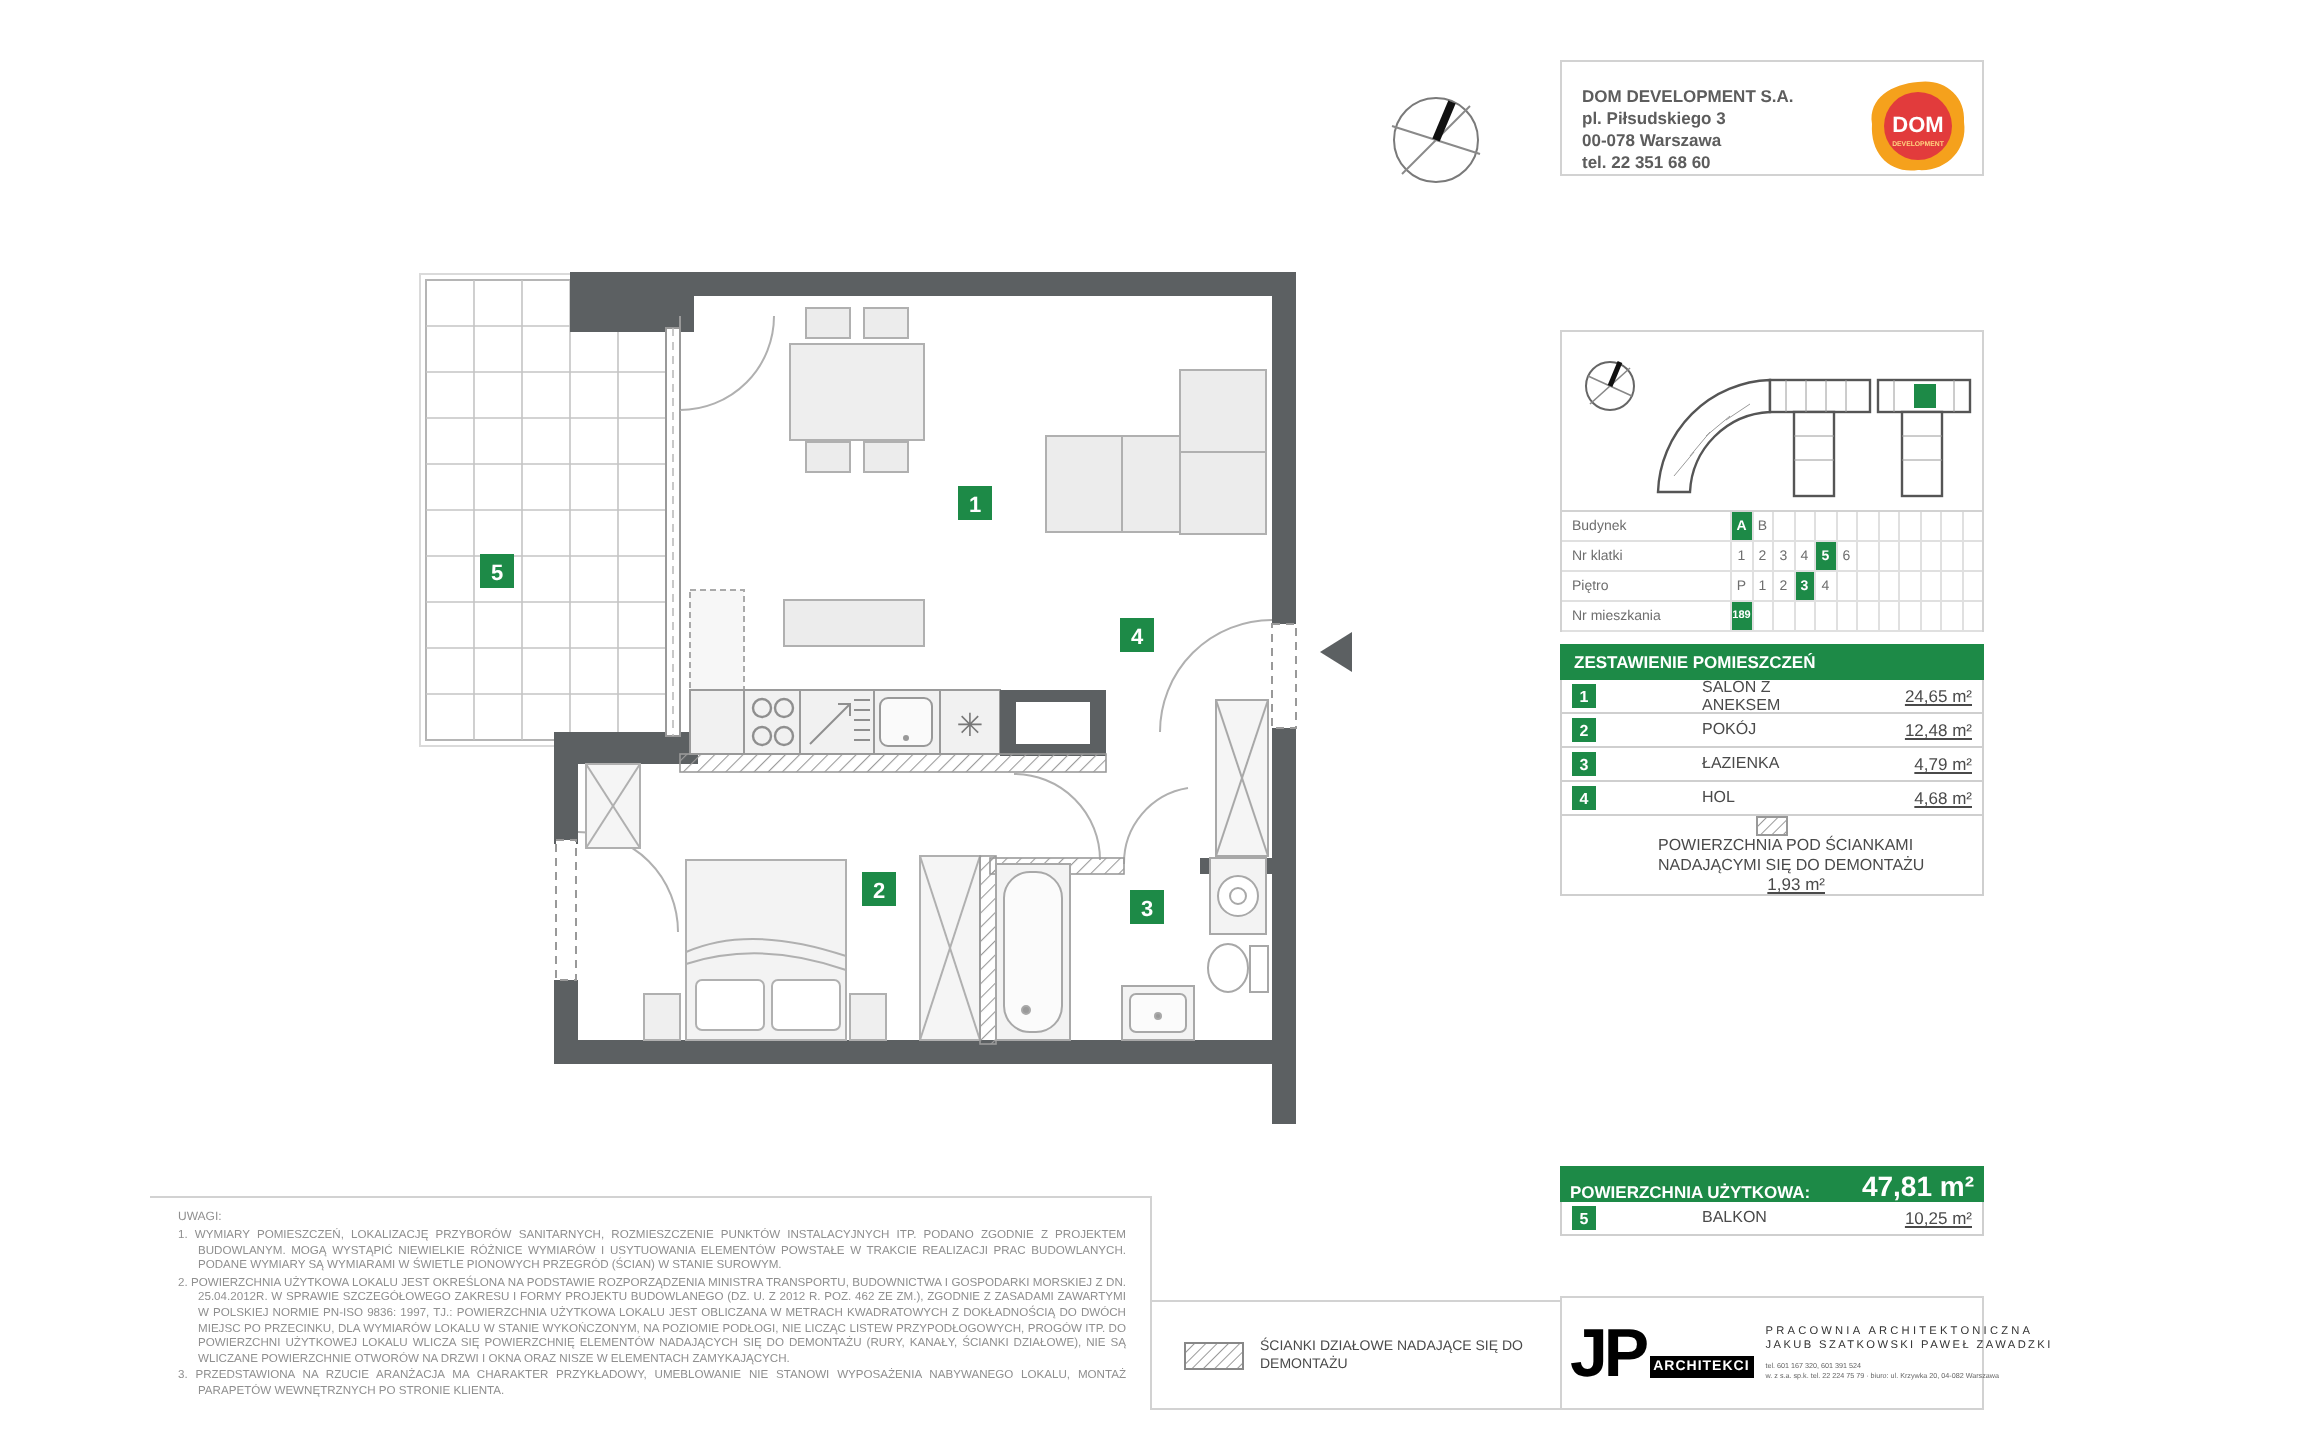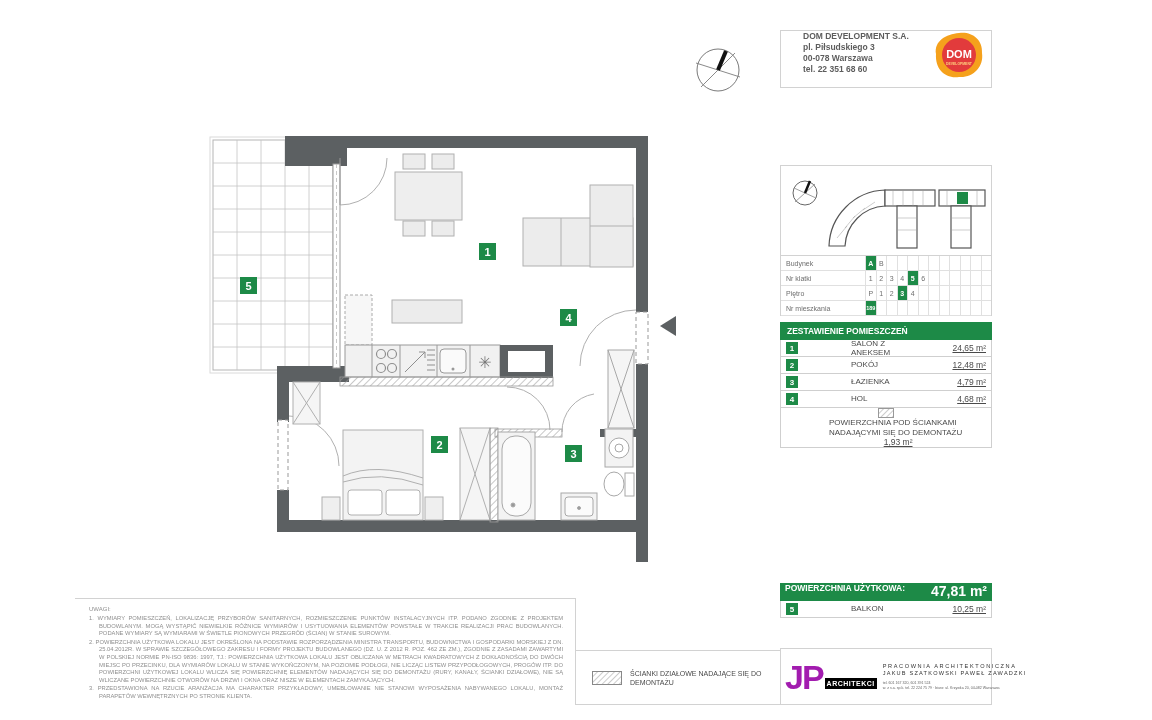--- a/index.html
+++ b/index.html
@@ -1,21 +1,21 @@
 <!DOCTYPE html>
 <html><head>
 <meta charset="utf-8">
 <style>
   html,body{margin:0;padding:0;background:#fff;}
   body{width:1152px;height:720px;position:relative;font-family:"Liberation Sans",sans-serif;overflow:hidden;}
   .sheet{position:absolute;left:75px;top:30px;width:917px;height:675px;background:#fff;}
   .box{position:absolute;border:1px solid #d2d2d2;background:#fff;box-sizing:border-box;}
 
   
-  .company-box{left:705px;top:0;width:212px;height:58px;display:flex;align-items:flex-start;padding-left:12px;}
+  .company-box{left:705px;top:0;width:212px;height:58px;display:flex;align-items:flex-end;}
   .company-text{padding-left:10px;flex:1;}
   .company-text div{font-size:8.5px;font-weight:bold;color:#5d5d5d;line-height:11px;}
   .dom-logo{width:52px;height:48px;margin-right:6px;flex:0 0 auto;}
 
   .logo-box{left:705px;top:57px;width:212px;height:79px;}
   .project-logo{position:absolute;left:30px;top:14px;}
   .project-line1{font-size:9px;letter-spacing:5px;color:#4f4f4f;font-weight:bold;margin-left:3px;}
   .project-line2{font-size:24px;font-weight:bold;color:#1f9140;letter-spacing:1px;line-height:26px;}
   .leaves{position:absolute;left:122px;top:-12px;}
 
@@ -29,28 +29,28 @@
 
   .roomtable{position:absolute;left:705px;top:292px;width:212px;}
   .rt-header{background:#1d8a47;color:#fff;font-size:8.5px;font-weight:bold;height:18px;display:flex;align-items:center;padding-left:6px;box-sizing:border-box;border:1px solid #1d8a47;}
   .rt-row{display:flex;align-items:center;height:17px;border:1px solid #cfcfcf;border-top:none;background:#fff;box-sizing:border-box;}
   .rt-row.tall{height:40px;flex-direction:column;}
   .rt-badge-cell{width:22px;display:flex;justify-content:center;flex:0 0 auto;}
   .badge{background:#1d8a47;color:#fff;font-size:8px;font-weight:bold;width:12px;height:12px;display:flex;align-items:center;justify-content:center;}
   .rt-name{flex:1;font-size:8px;color:#4a4a4a;line-height:9.5px;padding-right:2px;margin-left:48px;}
   .rt-area{width:58px;text-align:right;font-size:8.5px;color:#4a4a4a;padding-right:5px;flex:0 0 auto;text-decoration:underline;}
 
-  .totals-bar{position:absolute;left:705px;top:553px;width:212px;height:18px;background:#1d8a47;color:#fff;display:flex;align-items:flex-start;justify-content:space-between;box-sizing:border-box;padding:0 5px;}
+  .totals-bar{position:absolute;left:705px;top:553px;width:212px;height:18px;background:#1d8a47;color:#fff;display:flex;align-items:flex-end;justify-content:space-between;box-sizing:border-box;padding:0 5px;}
   .totals-bar .t-label{font-size:8.5px;font-weight:bold;}
   .totals-bar .t-value{font-size:14px;font-weight:bold;}
   .balkon-row{position:absolute;left:705px;top:571px;width:212px;height:17px;border:1px solid #cfcfcf;border-top:none;display:flex;align-items:center;box-sizing:border-box;}
 
   .arch-box{left:705px;top:618px;width:212px;height:57px;display:flex;align-items:center;padding:4px;}
   .arch-logo{display:flex;align-items:flex-end;flex:0 0 auto;}
-  .arch-jp{font-size:34px;font-weight:bold;color:#a21caf;line-height:26px;letter-spacing:-2px;font-family:"Liberation Sans",sans-serif;}
+  .arch-jp{font-size:34px;font-weight:bold;color:#000000;line-height:26px;letter-spacing:-2px;font-family:"Liberation Sans",sans-serif;}
   .arch-sub{background:#000;color:#fff;font-size:7px;font-weight:bold;letter-spacing:0.5px;padding:2px 2px;margin-left:2px;margin-bottom:1px;}
   .arch-text{margin-left:6px;flex:1;}
   .arch-text .l1{font-size:5.6px;letter-spacing:1.6px;color:#333;line-height:7px;white-space:nowrap;}
   .arch-text .l2{font-size:5.6px;letter-spacing:1.2px;color:#333;line-height:7px;white-space:nowrap;}
   .arch-text .tiny{font-size:3.6px;color:#666;line-height:5px;margin-top:4px;white-space:nowrap;}
 
   
   .notes-box{left:0;top:568px;width:501px;height:107px;border-left:none;border-bottom:none;padding:7px 12px 0 14px;}
   .notes-heading{font-size:6px;color:#8f8f8f;margin-bottom:3px;}
   .note-item{font-size:5.8px;color:#8f8f8f;line-height:7.6px;padding-left:10px;text-indent:-10px;margin-bottom:1px;text-align:justify;}

